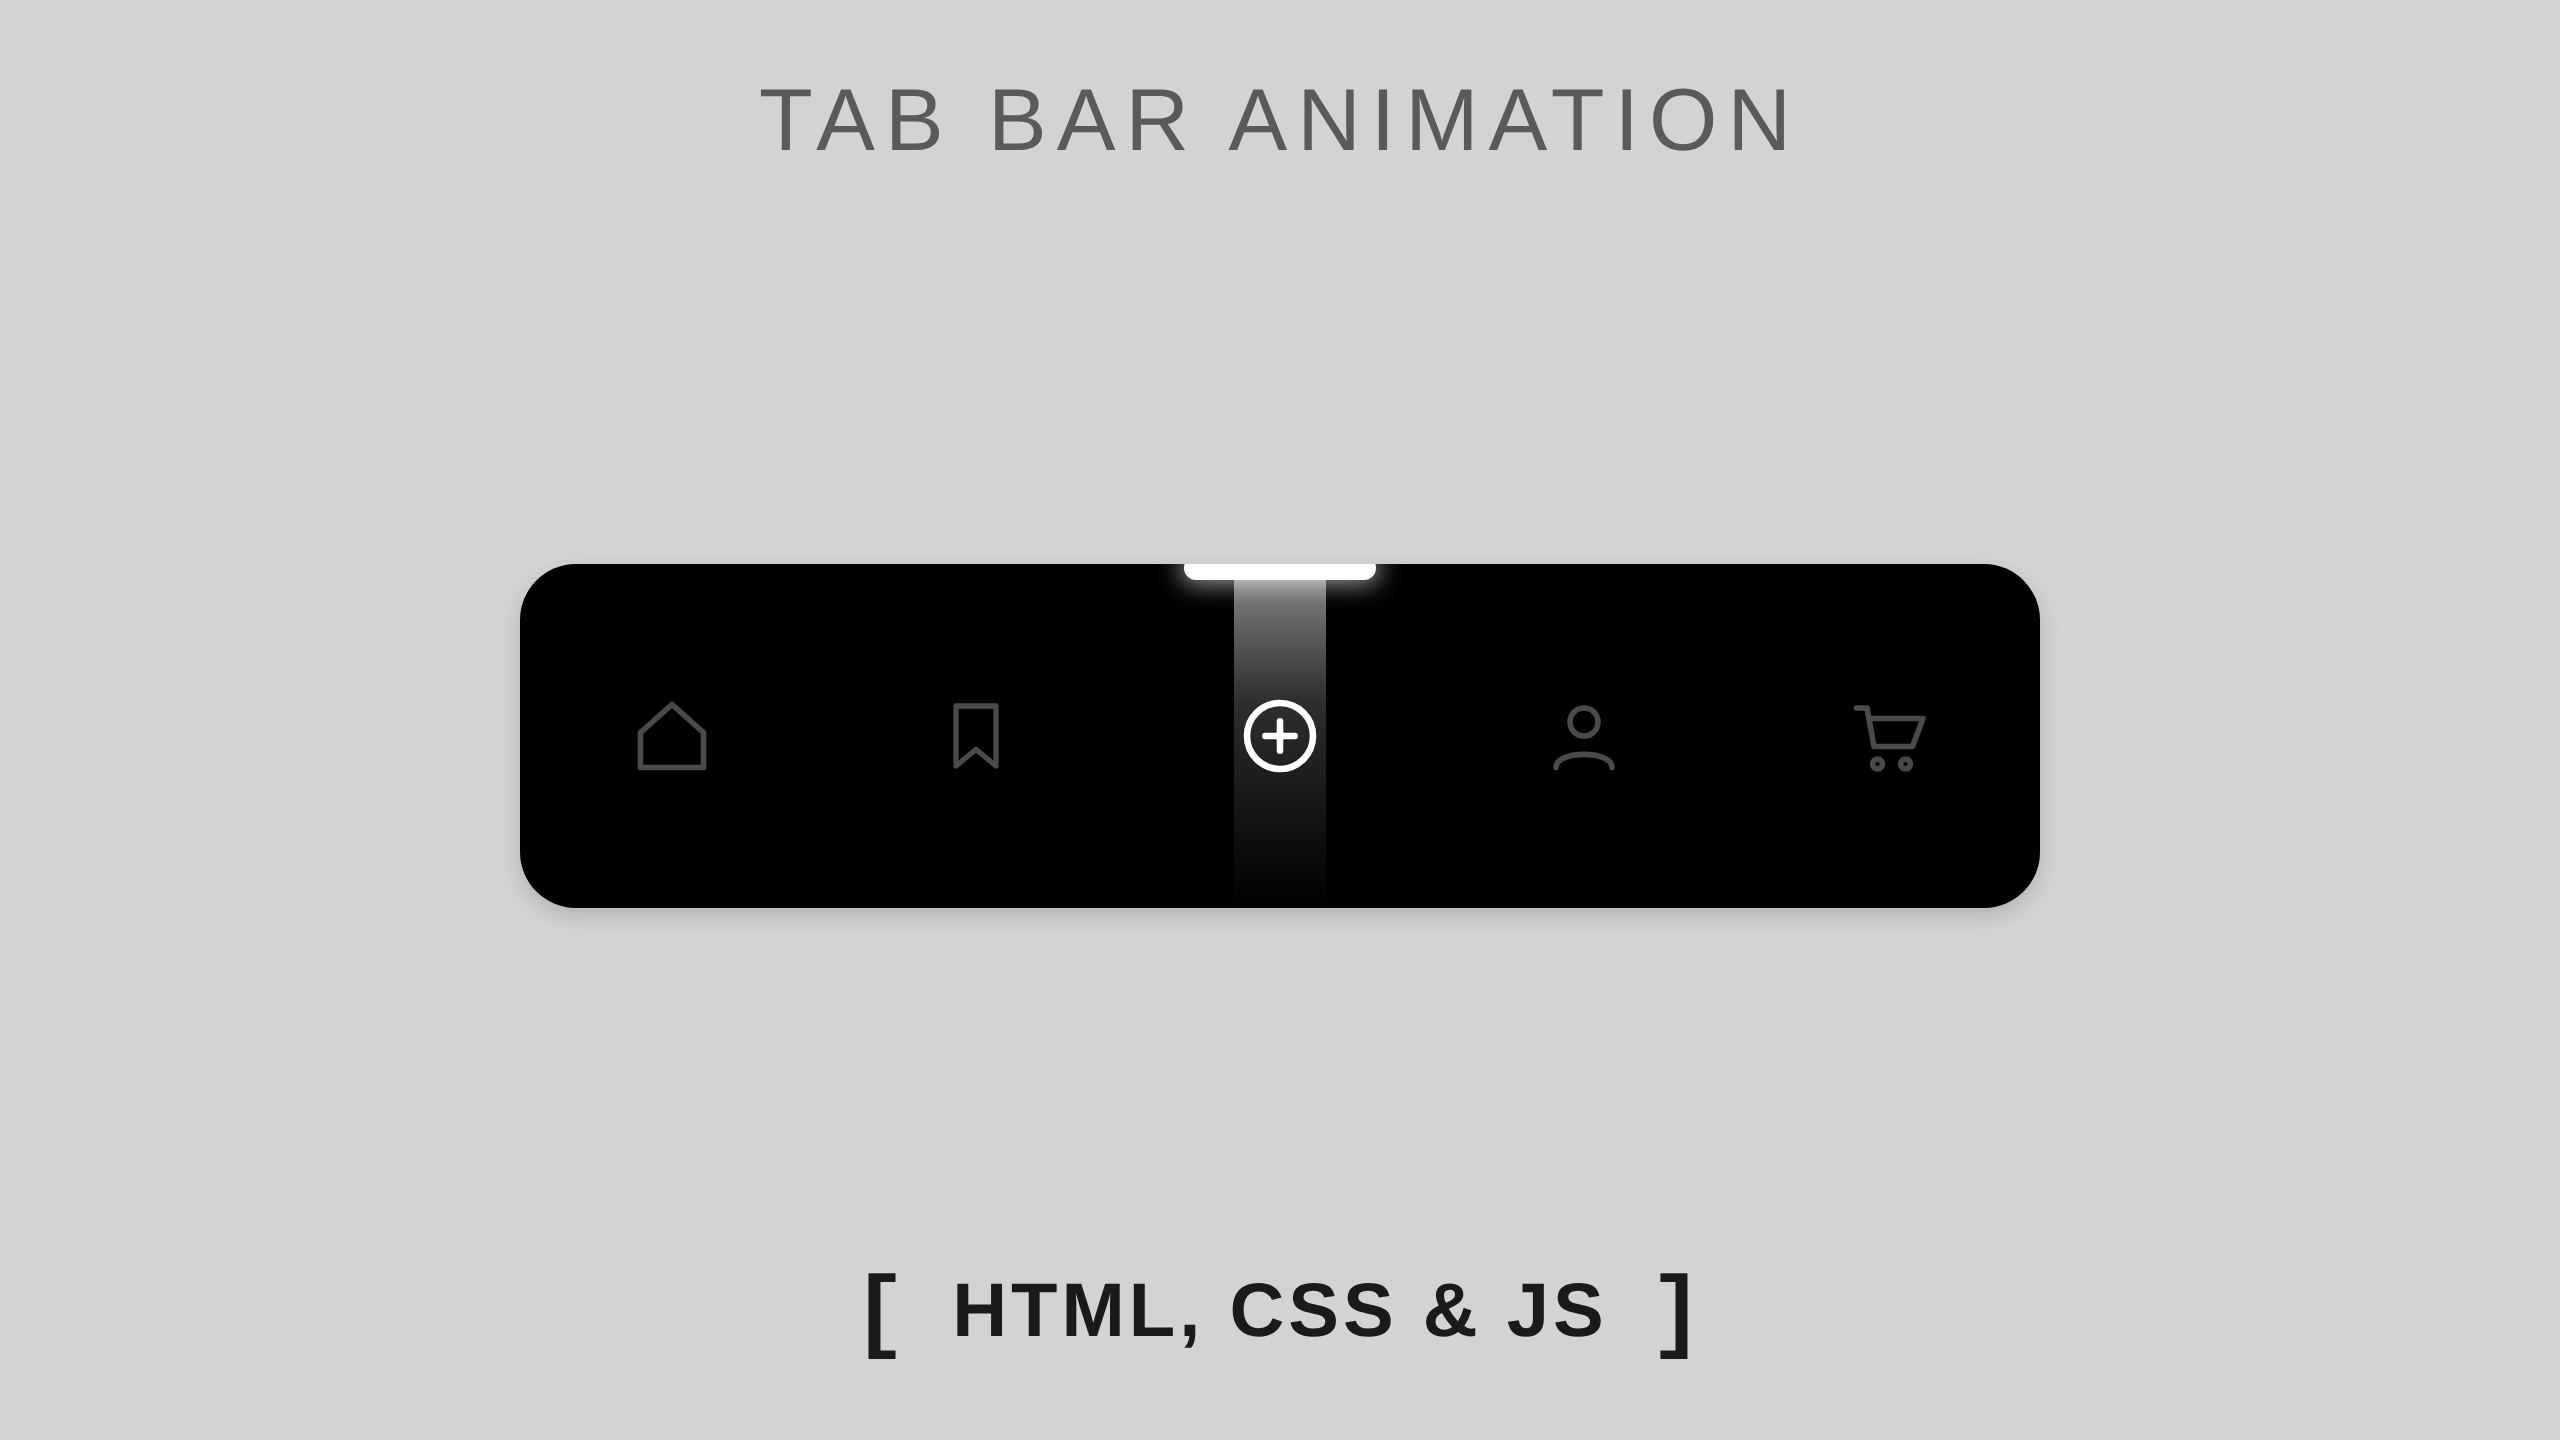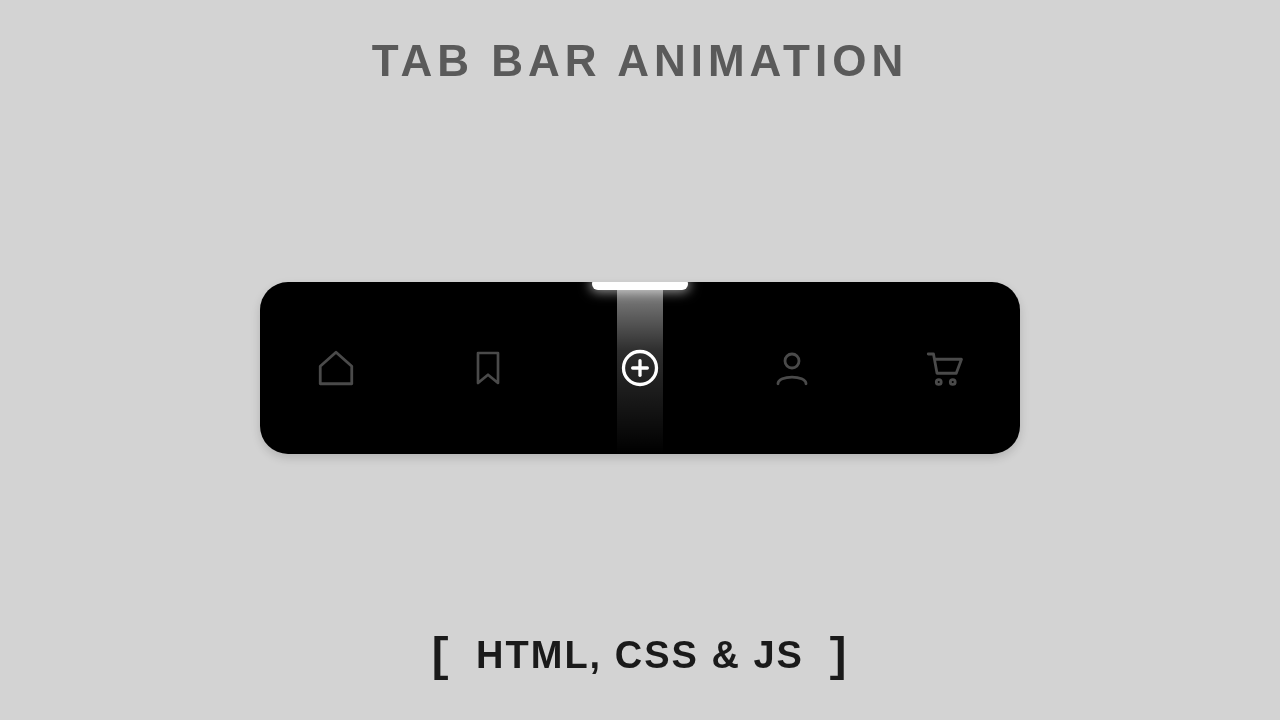--- a/index.html
+++ b/index.html
@@ -10,21 +10,21 @@
     position: relative;
     overflow: hidden;
   }
 
   .title {
     position: absolute;
     width: 100%;
     top: 36px;
     text-align: center;
     font-size: 44px;
-    font-weight: 700;
+    font-weight: 400;
     letter-spacing: 5px;
     color: #5a5a5a;
   }
 
   .subtitle {
     position: absolute;
     width: 100%;
     bottom: 36px;
     text-align: center;
     font-size: 38px;

